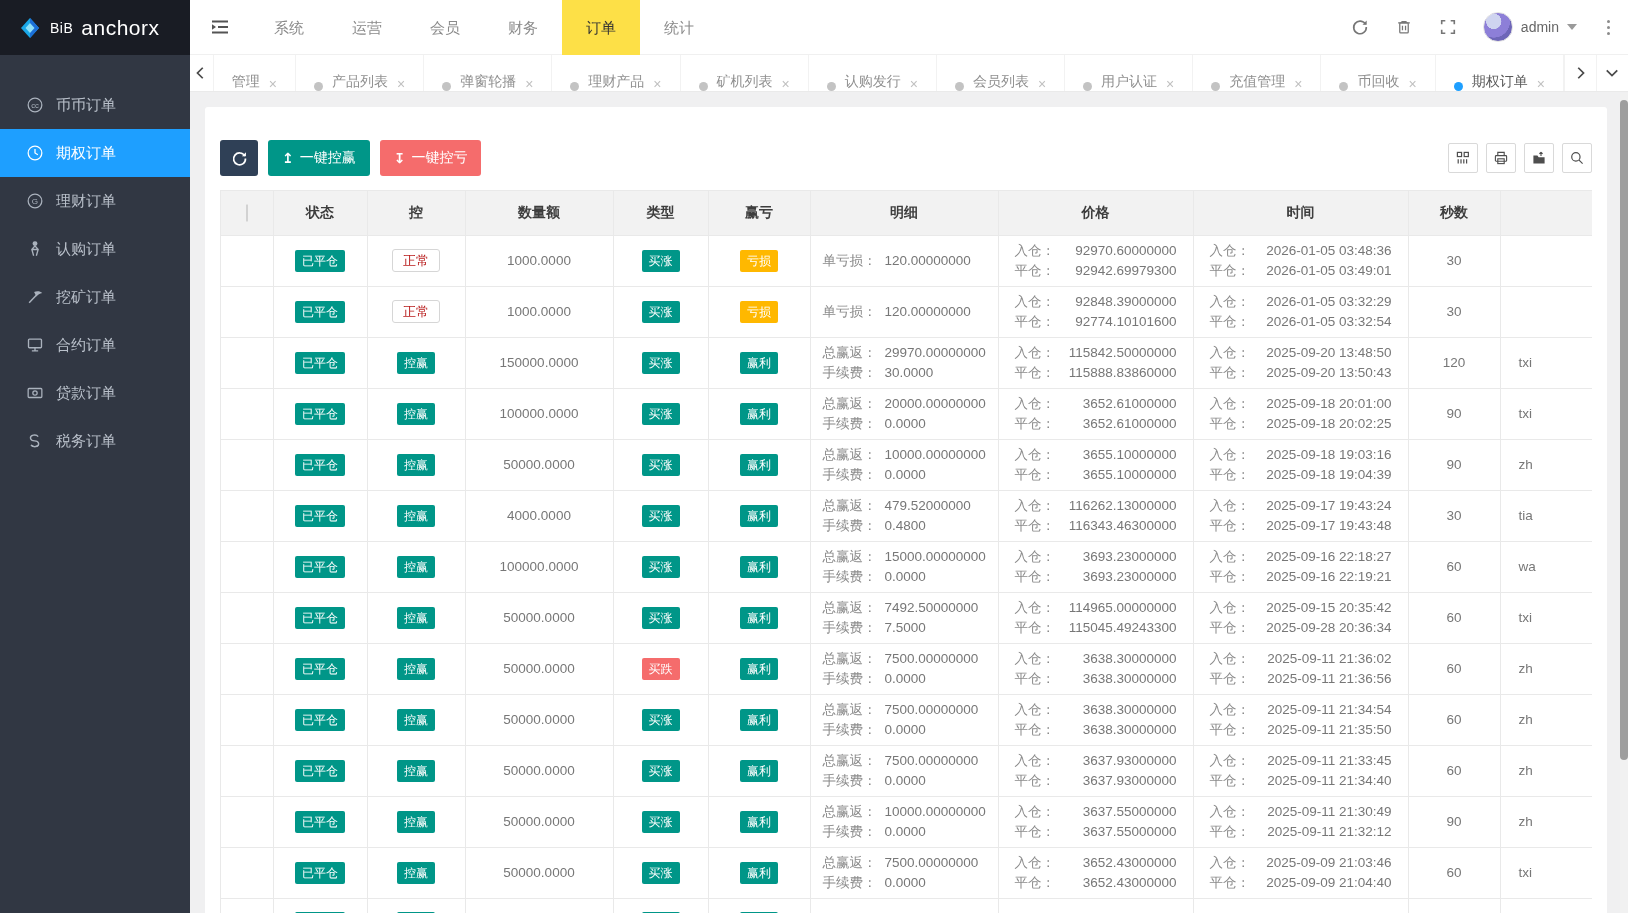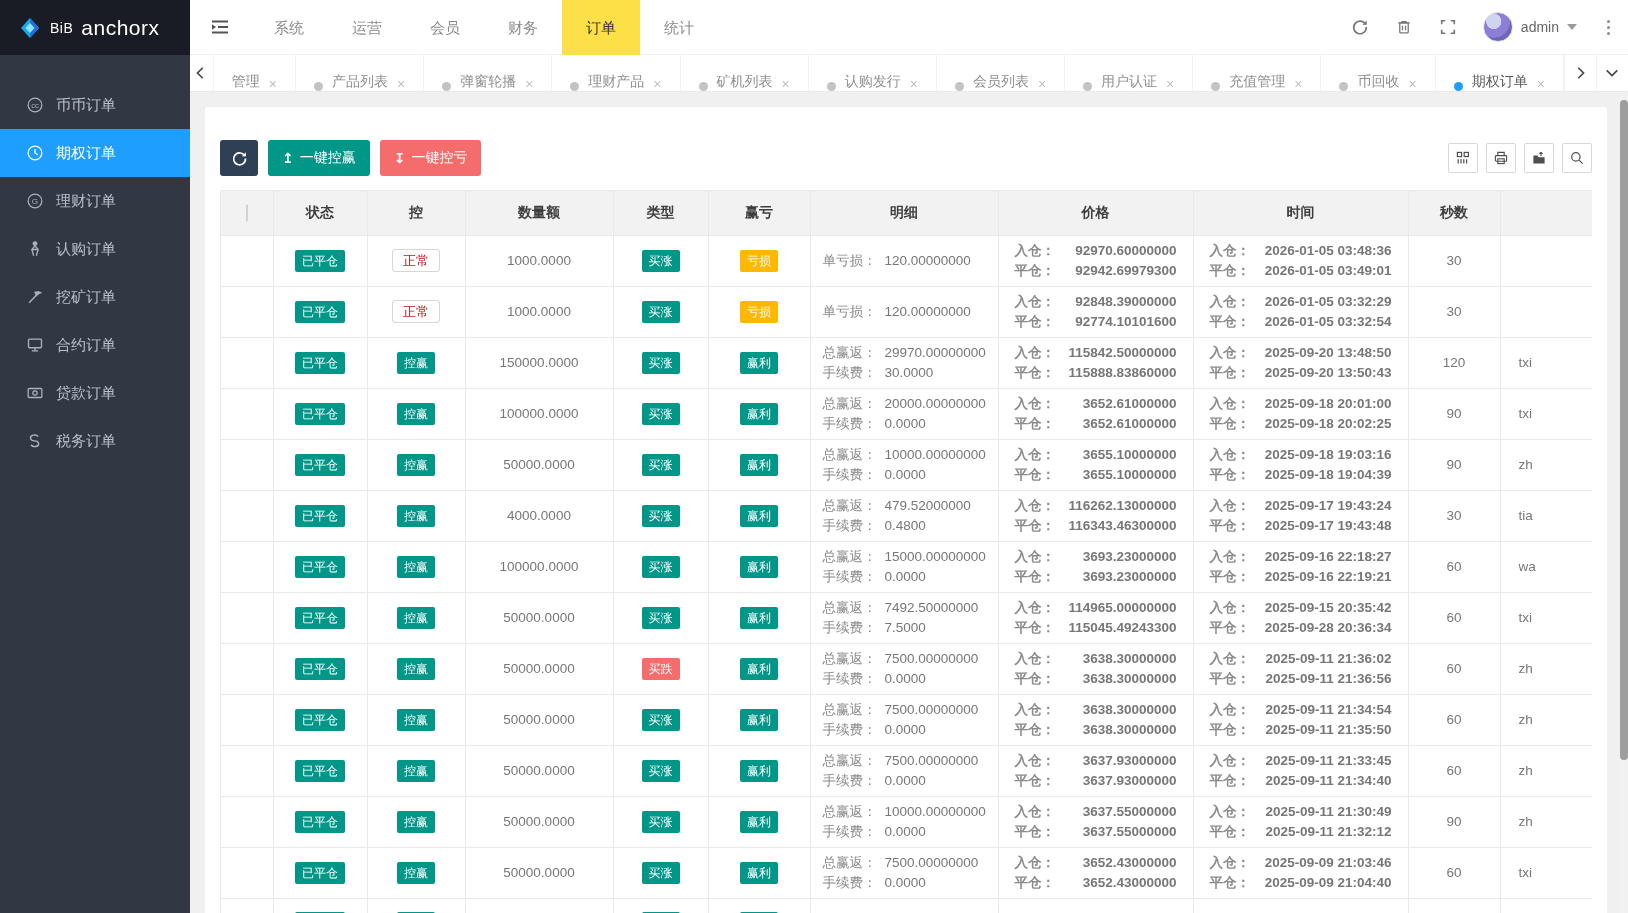--- a/index.html
+++ b/index.html
@@ -86,21 +86,21 @@
   .badge { display:inline-block; font-size:12px; color:#fff; background:#009688; border-radius:2px;
     padding:5px 7px; line-height:1; }
   .badge.down { background:#f56c6c; }
   .badge.loss { background:#FFB800; }
   .chip-outline { display:inline-block; font-size:13px; color:#b91c1c; background:#fff;
     border:1px solid #d6d6d6; border-radius:3px; padding:4px 10px; line-height:1; cursor:pointer; }
   .badge.ctrl { cursor:pointer; }
   td.detail-cell { text-align:left; padding:5px 10px 5px 12px; }
   .kv-line { display:flex; gap:8px; line-height:20px; white-space:nowrap; }
   .kv-line .lab { color:#8a8a8a; flex:0 0 auto; }
-  td.pair-cell { padding:5px 16px;font-weight:bold; }
+  td.pair-cell { padding:5px 16px; }
   td.pair-cell .kv-line { justify-content:space-between; }
   td.user-cell { text-align:left; padding-left:18px; white-space:nowrap; overflow:hidden;margin-left:25px; }
 
   
   .scroll-track { position:absolute; right:0; top:93px; width:8px; height:820px; background:#f1f1f1; }
   .scroll-thumb { position:absolute; top:7px; left:0; width:8px; height:660px; background:#9e9e9e; border-radius:4px; cursor:pointer; }
 </style>
 </head>
 <body>
 

